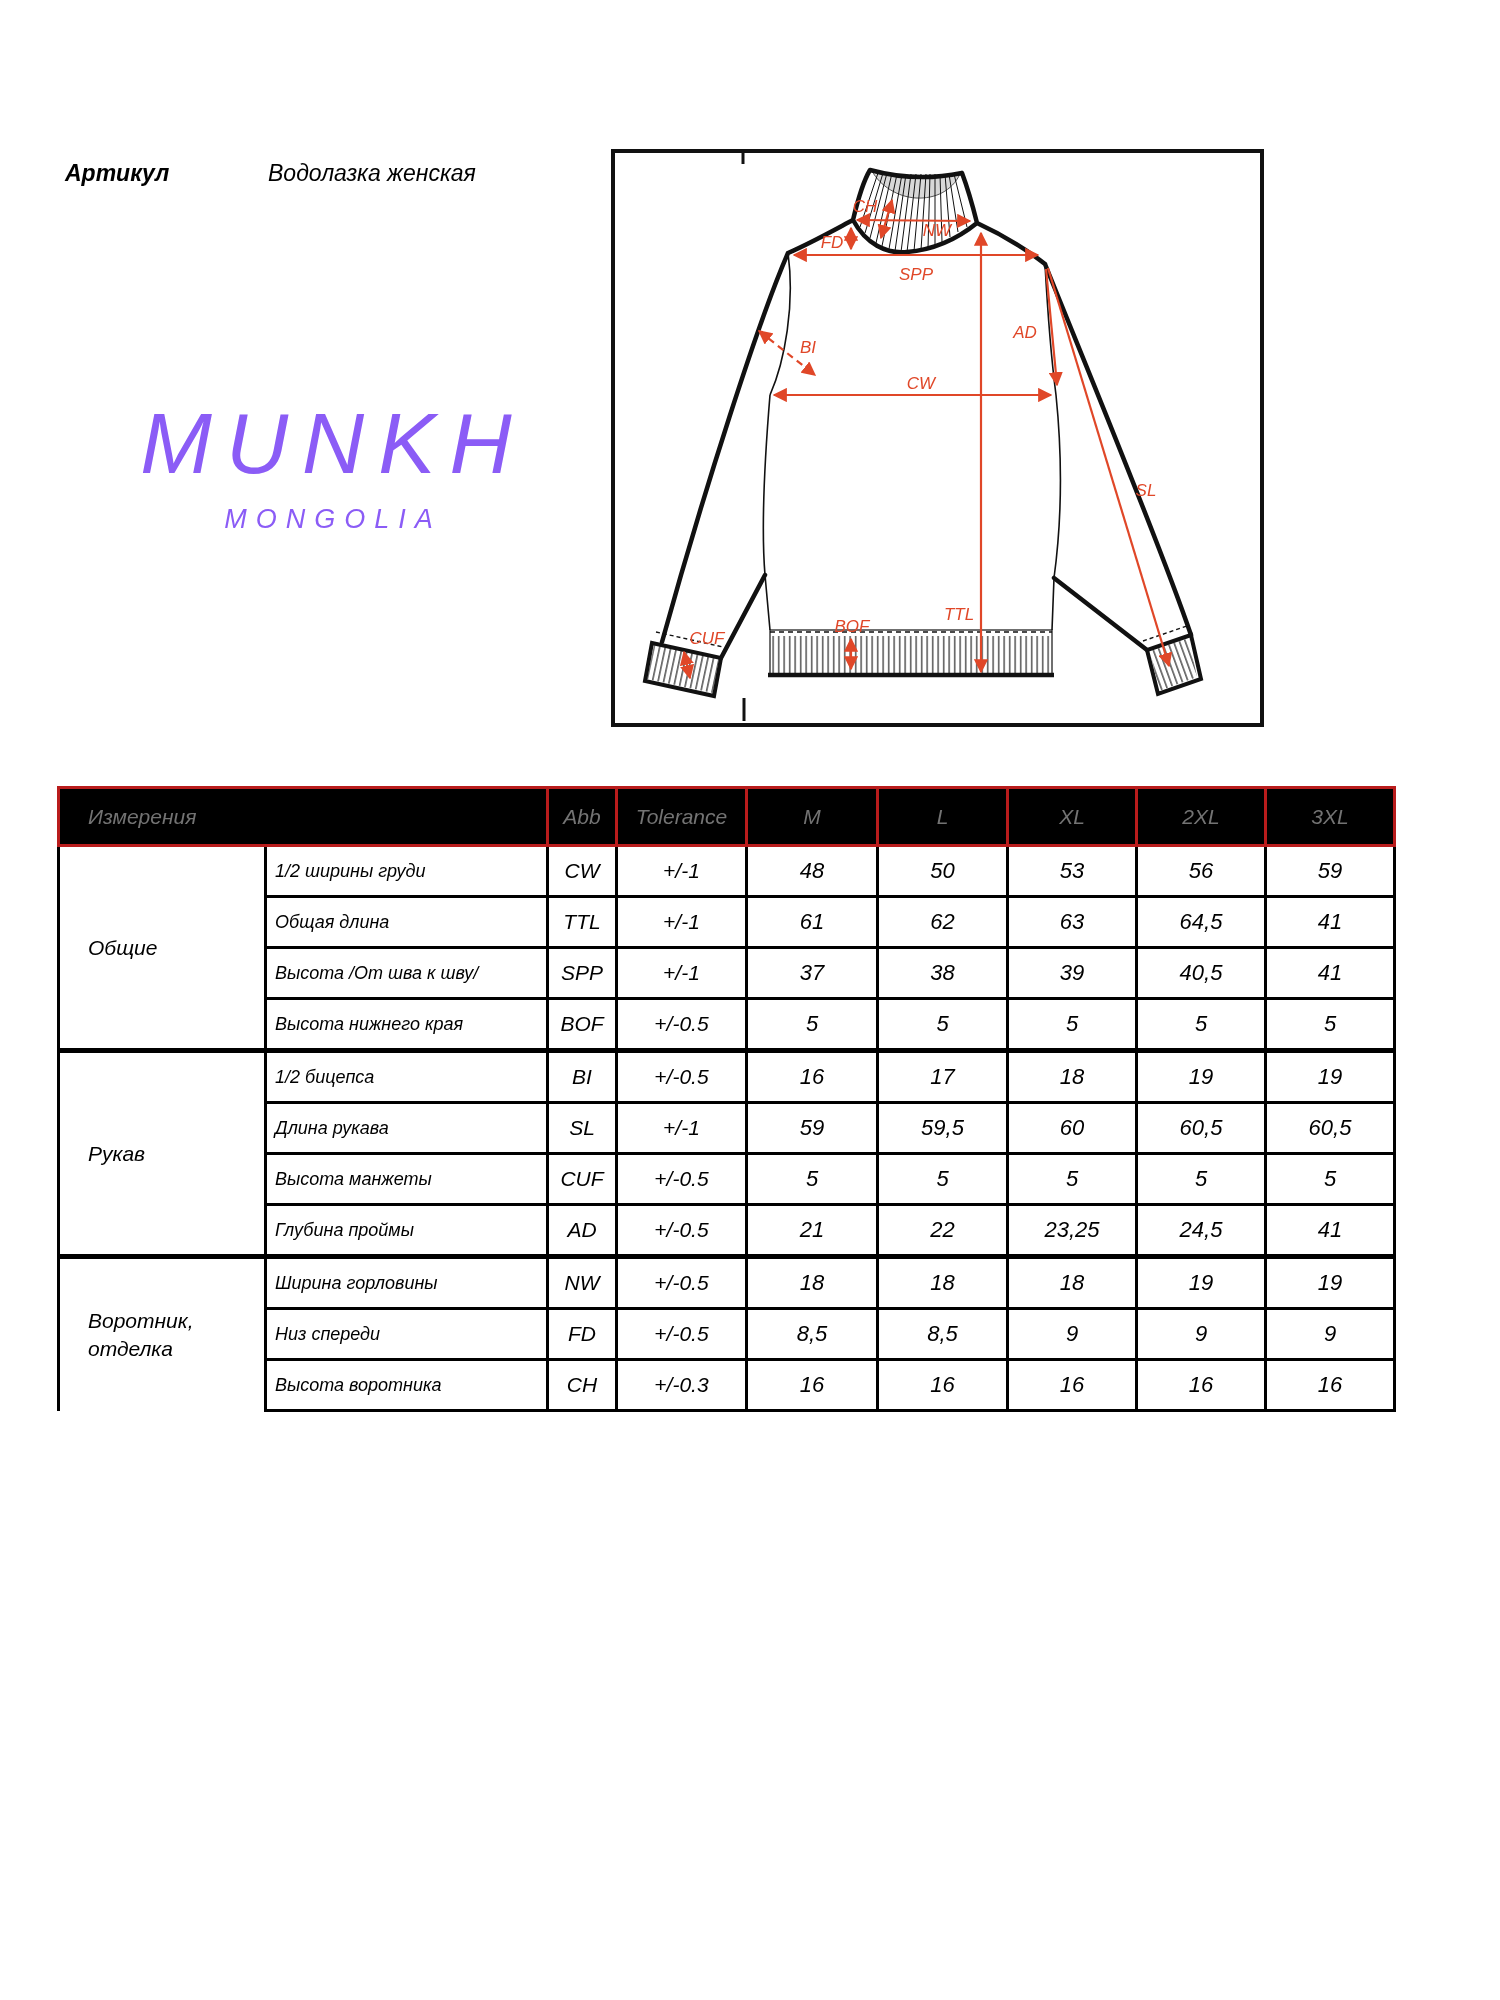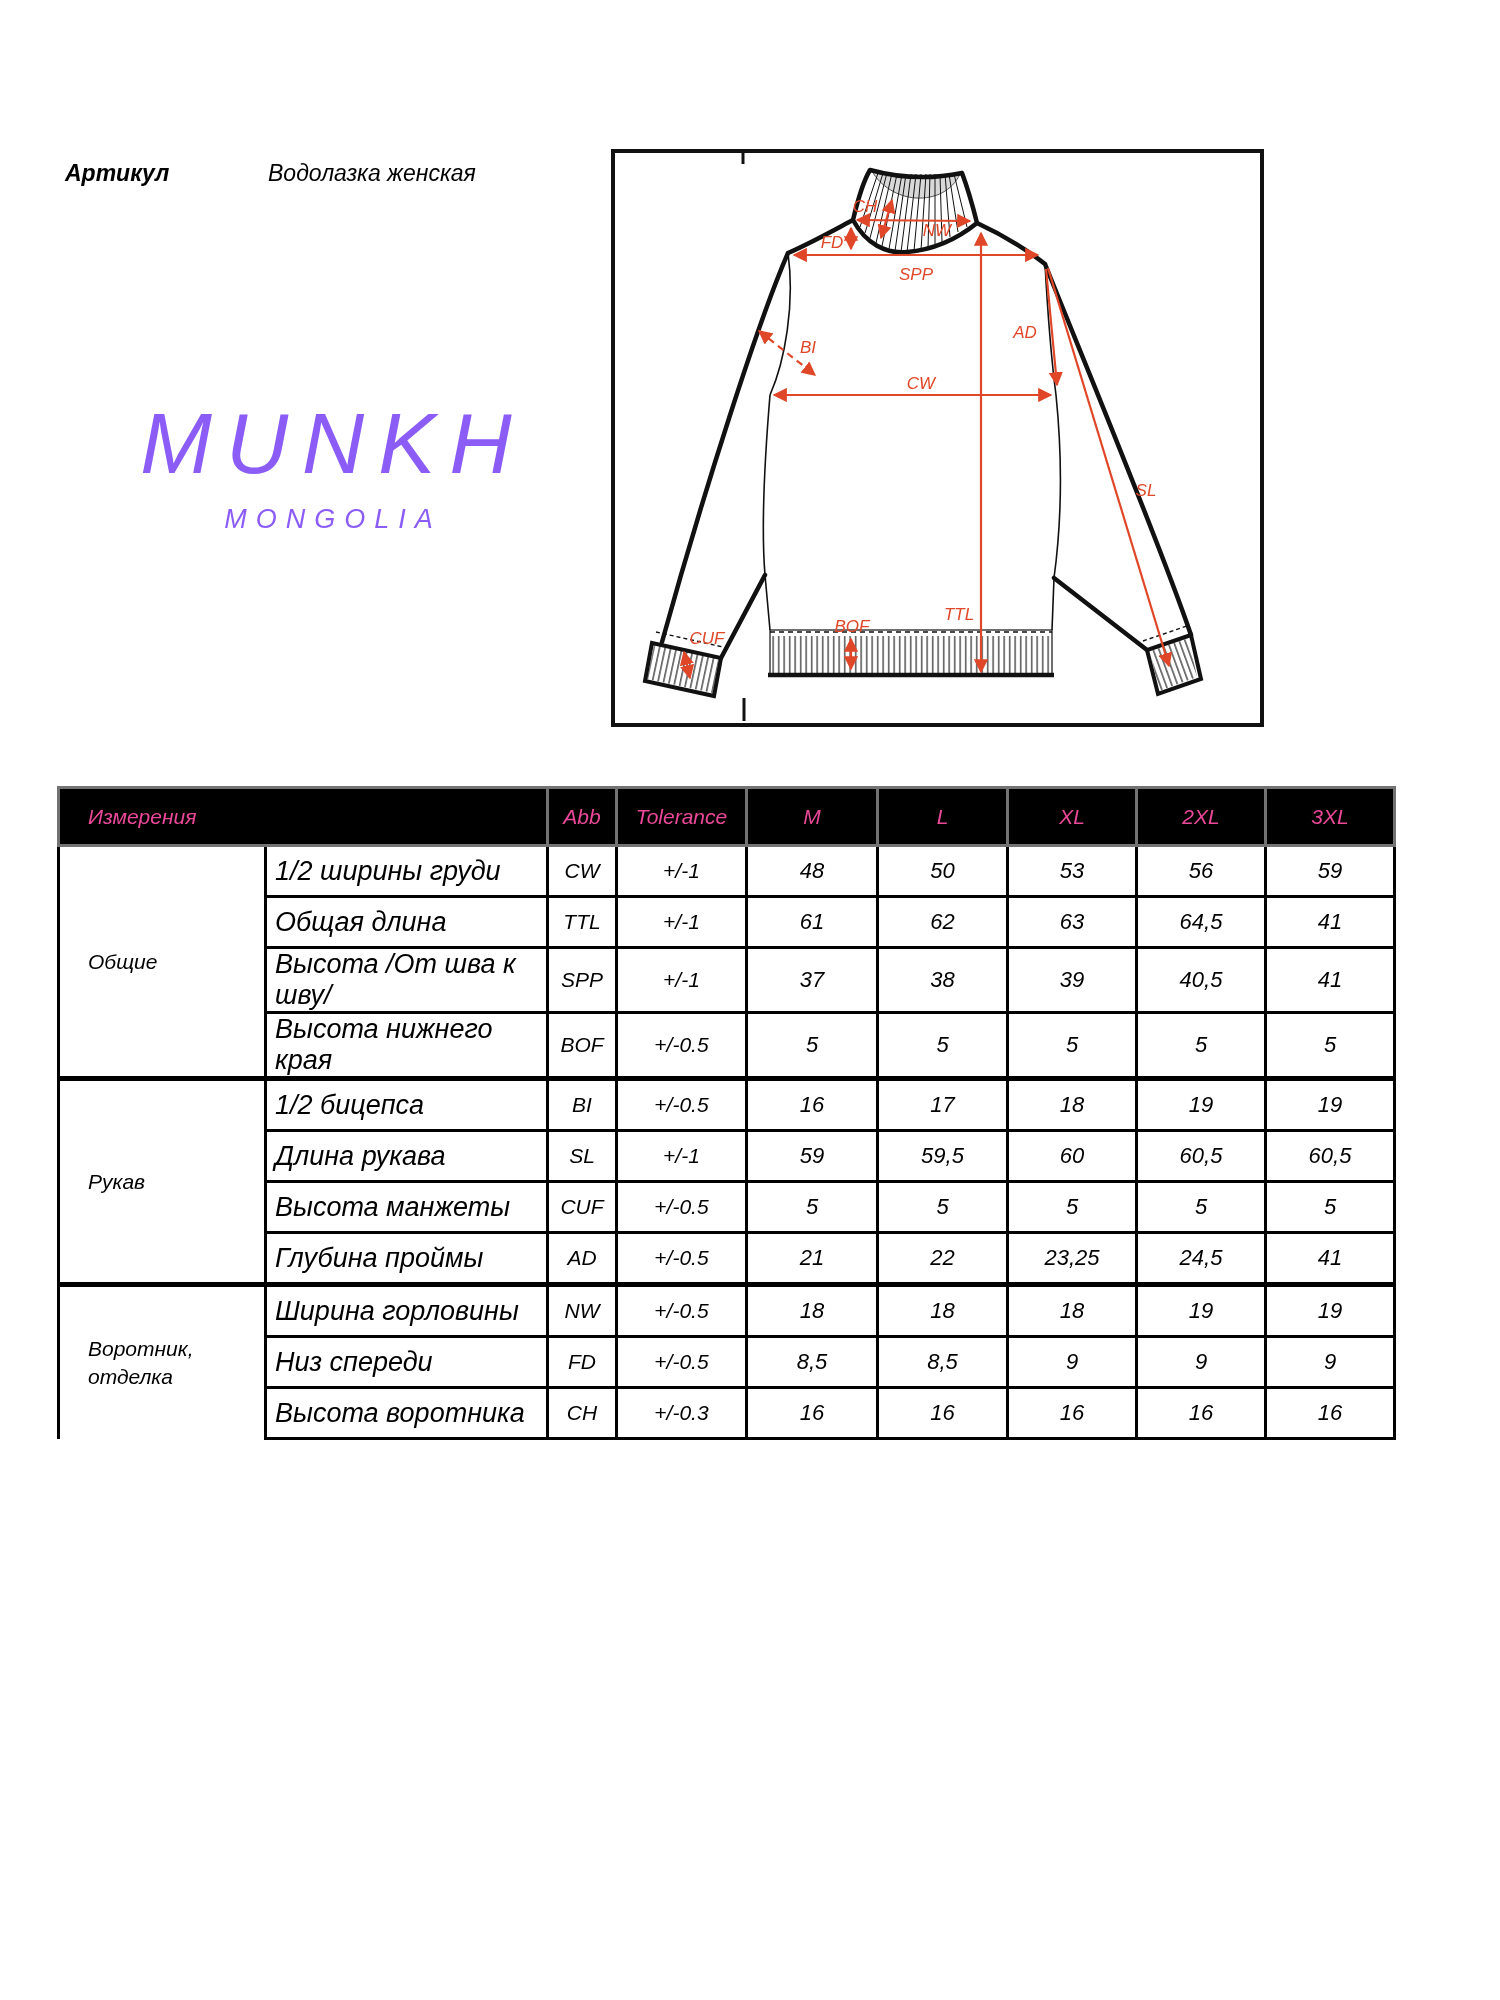--- a/index.html
+++ b/index.html
@@ -15,26 +15,26 @@
   .logo{position:absolute;left:100px;top:400px;width:466px;text-align:center;color:#8b5cf6;}
   .logo .brand{font-size:86px;letter-spacing:14px;line-height:1;white-space:nowrap;}
   .logo .sub{font-size:27px;letter-spacing:9px;margin-top:18px;white-space:nowrap;}
 
   
   .diagram{position:absolute;left:611px;top:149px;}
 
   
   table.size{position:absolute;left:57px;top:786px;width:1336px;border-collapse:collapse;
              table-layout:fixed;}
-  table.size th{background:#000;color:#ec4899;font-weight:normal;font-size:21px;height:55px;
-                border:3px solid #737373;text-align:center;padding:0;}
+  table.size th{background:#000;color:#737373;font-weight:normal;font-size:21px;height:55px;
+                border:3px solid #b91c1c;text-align:center;padding:0;}
   table.size th.h-measure{text-align:left;padding-left:28px;}
   table.size td{border:3px solid #000;font-size:22px;height:48px;text-align:center;
                 padding:0;background:#fff;}
-  table.size td.name{font-size:27px;text-align:left;padding-left:8px;}
+  table.size td.name{font-size:18px;text-align:left;padding-left:8px;}
   table.size td.abb{font-size:21px;}
   table.size td.tol{font-size:21px;}
   table.size td.group{font-size:21px;vertical-align:middle;text-align:left;
                       padding:0 28px;line-height:1.3;border-bottom:0;}
   table.size tr.sep td{border-top-width:5px;}
 
   svg text{font-family:"Liberation Sans",sans-serif;}
 </style>
 </head>
 <body>

